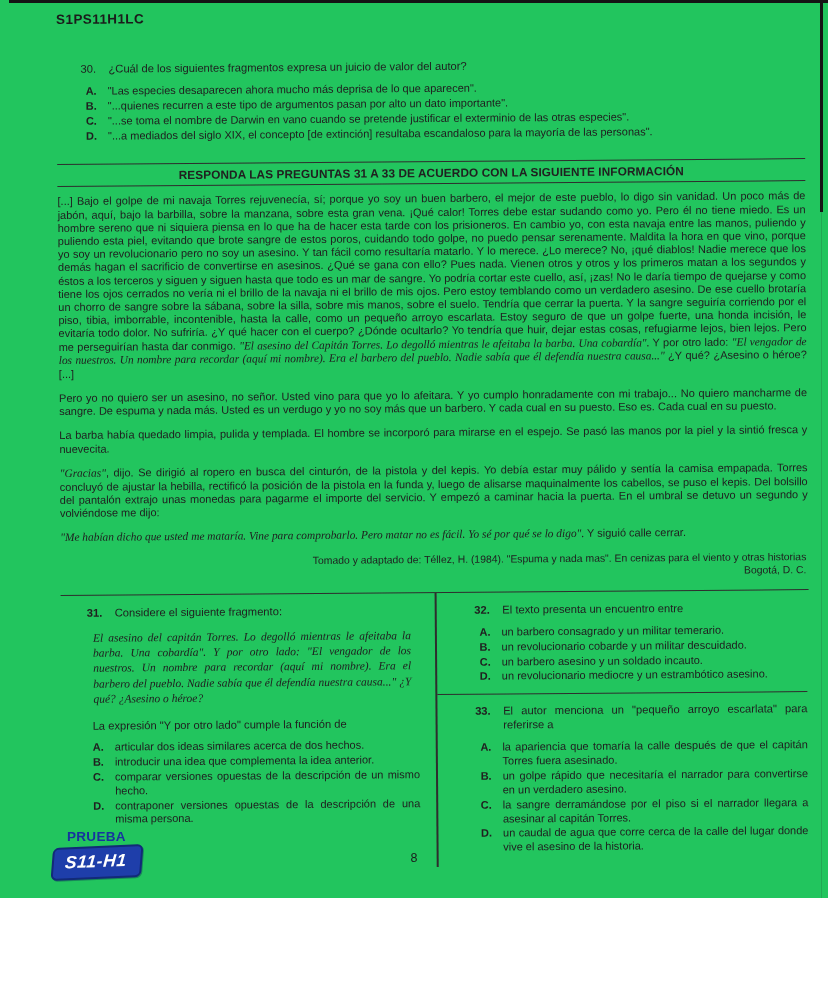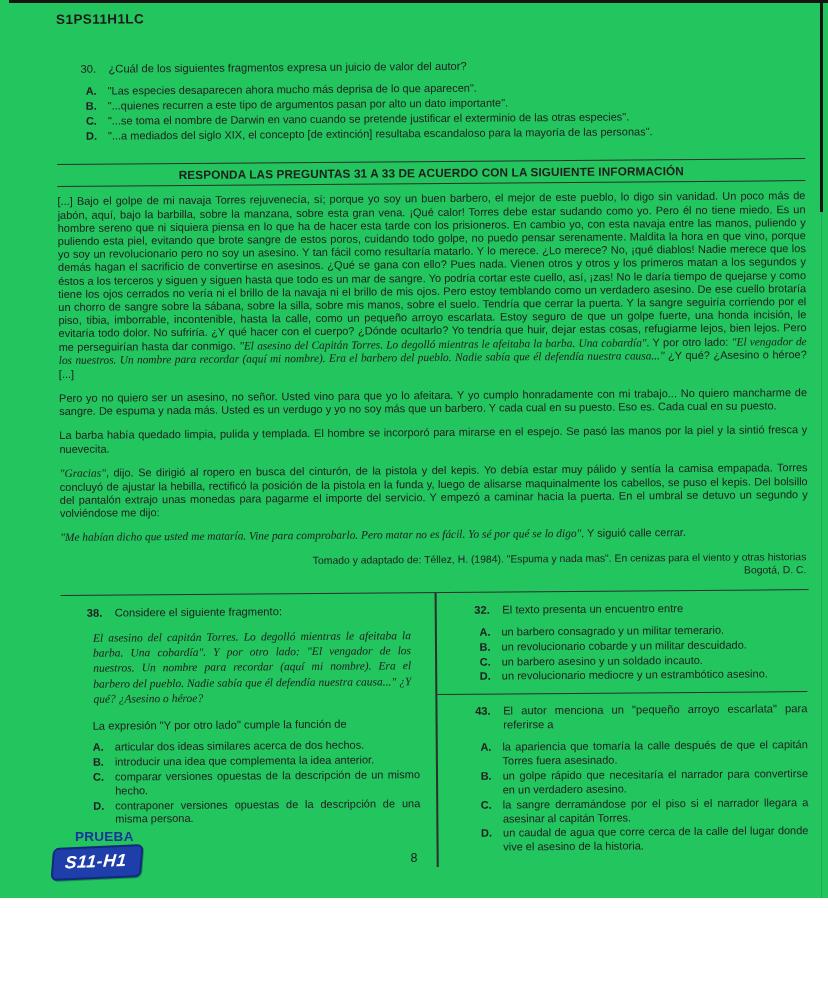--- a/index.html
+++ b/index.html
@@ -45,21 +45,21 @@
 
   .fragment {
     font-family:"Liberation Serif", serif; font-style:italic;
     font-size:11.5px; line-height:1.33; text-align:justify;
     margin:11px 8px 0 30px;
   }
   .stem { margin:13px 0 0 0; font-size:11.2px; padding-left:29px; }
   .sep-rule { border-top:1.6px solid #2e2e2e; margin:10px 0 9px -14px; }
 
   .footer-logo { position:absolute; left:52px; bottom:19px; }
-  .prueba-label { color:#17339e; font-weight:bold; font-size:13.5px; margin:0 0 2px 15px; letter-spacing:0.3px;text-align:center; }
+  .prueba-label { color:#17339e; font-weight:bold; font-size:13.5px; margin:0 0 2px 15px; letter-spacing:0.3px; }
   .badge {
     display:inline-block; background:#1e3eaa; color:#ffffff;
     font-style:italic; font-weight:bold; font-size:17.5px; letter-spacing:0.6px;
     padding:3px 13px 5px 11px; border-radius:6px; border:2px solid #122a78;
     transform:skewX(-7deg) rotate(-2.5deg);
     box-shadow:1px 1px 0 rgba(10,25,80,0.35);
   }
   .page-number { position:absolute; left:0; right:0; bottom:33px; text-align:center; font-size:12.5px; color:#1b1b1b; }
 </style>
 </head>
@@ -114,21 +114,21 @@
       <div class="attribution">
         <div>Tomado y adaptado de: Téllez, H. (1984). "Espuma y nada mas". En cenizas para el viento y otras historias</div>
         <div>Bogotá, D. C.</div>
       </div>
     </section>
 
     <section class="qgrid">
 
       <div class="col-left">
         <div class="q-line">
-          <span class="q-num bold">38.</span>
+          <span class="q-num bold">31.</span>
           <span class="q-text">Considere el siguiente fragmento:</span>
         </div>
         <p class="fragment">El asesino del capitán Torres. Lo degolló mientras le afeitaba la barba. Una cobardía". Y por otro lado: "El vengador de los nuestros. Un nombre para recordar (aquí mi nombre). Era el barbero del pueblo. Nadie sabía que él defendía nuestra causa..." ¿Y qué? ¿Asesino o héroe?</p>
         <div class="stem">La expresión "Y por otro lado" cumple la función de</div>
         <div class="options">
           <div class="opt">
             <span class="opt-letter">A.</span>
             <span class="opt-text">articular dos ideas similares acerca de dos hechos.</span>
           </div>
           <div class="opt">
@@ -172,21 +172,21 @@
               <span class="opt-letter">D.</span>
               <span class="opt-text">un revolucionario mediocre y un estrambótico asesino.</span>
             </div>
           </div>
         </div>
 
         <div class="sep-rule"></div>
 
         <div class="qb">
           <div class="q-line">
-            <span class="q-num bold">43.</span>
+            <span class="q-num bold">33.</span>
             <span class="q-text">El autor menciona un "pequeño arroyo escarlata" para referirse a</span>
           </div>
           <div class="options">
             <div class="opt">
               <span class="opt-letter">A.</span>
               <span class="opt-text">la apariencia que tomaría la calle después de que el capitán Torres fuera asesinado.</span>
             </div>
             <div class="opt">
               <span class="opt-letter">B.</span>
               <span class="opt-text">un golpe rápido que necesitaría el narrador para convertirse en un verdadero asesino.</span>

